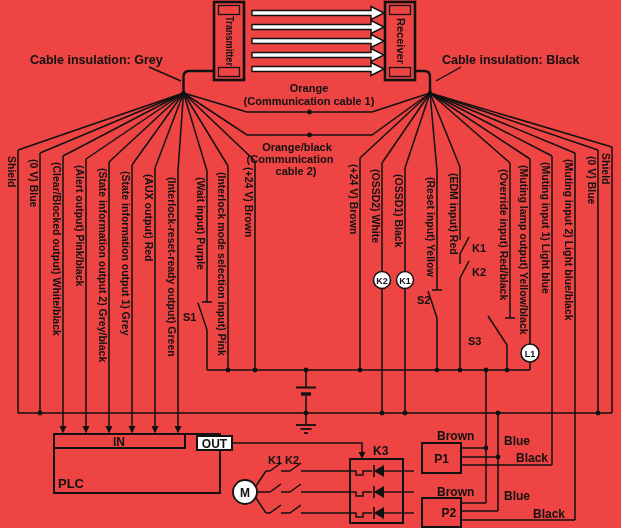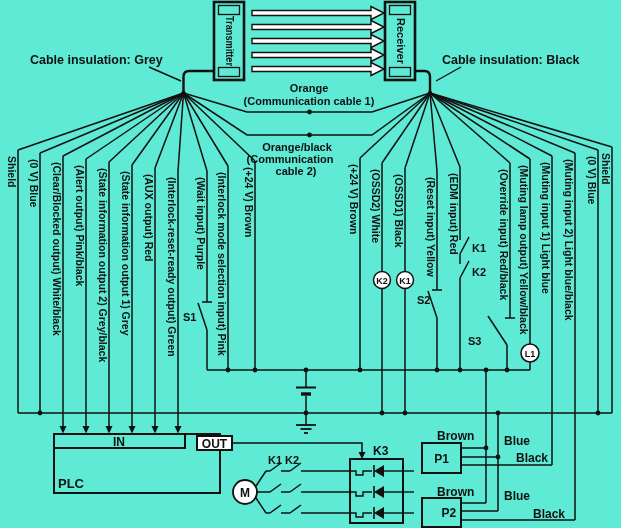--- a/index.html
+++ b/index.html
@@ -1,16 +1,16 @@
 <!DOCTYPE html>
 <html><head>
 <meta charset="utf-8">
 <style>
   html,body{margin:0;padding:0;background:#fff;}
-  .stage{position:relative;width:621px;height:528px;background:#5eead4;overflow:hidden;}
+  .stage{position:relative;width:621px;height:528px;background:#ef4444;overflow:hidden;}
   svg{display:block;}
   text{fill:#111;}
   .wl{font:bold 10.5px "Liberation Sans",sans-serif;}
   .h{font:bold 12.5px "Liberation Sans",sans-serif;}
   .cc{font:bold 11px "Liberation Sans",sans-serif;}
   .sm{font:bold 11px "Liberation Sans",sans-serif;}
   .tiny{font:bold 9px "Liberation Sans",sans-serif;}
   .box{font:bold 12px "Liberation Sans",sans-serif;}
   .plc{font:bold 13px "Liberation Sans",sans-serif;}
   .vert{font:bold 10px "Liberation Sans",sans-serif;}

